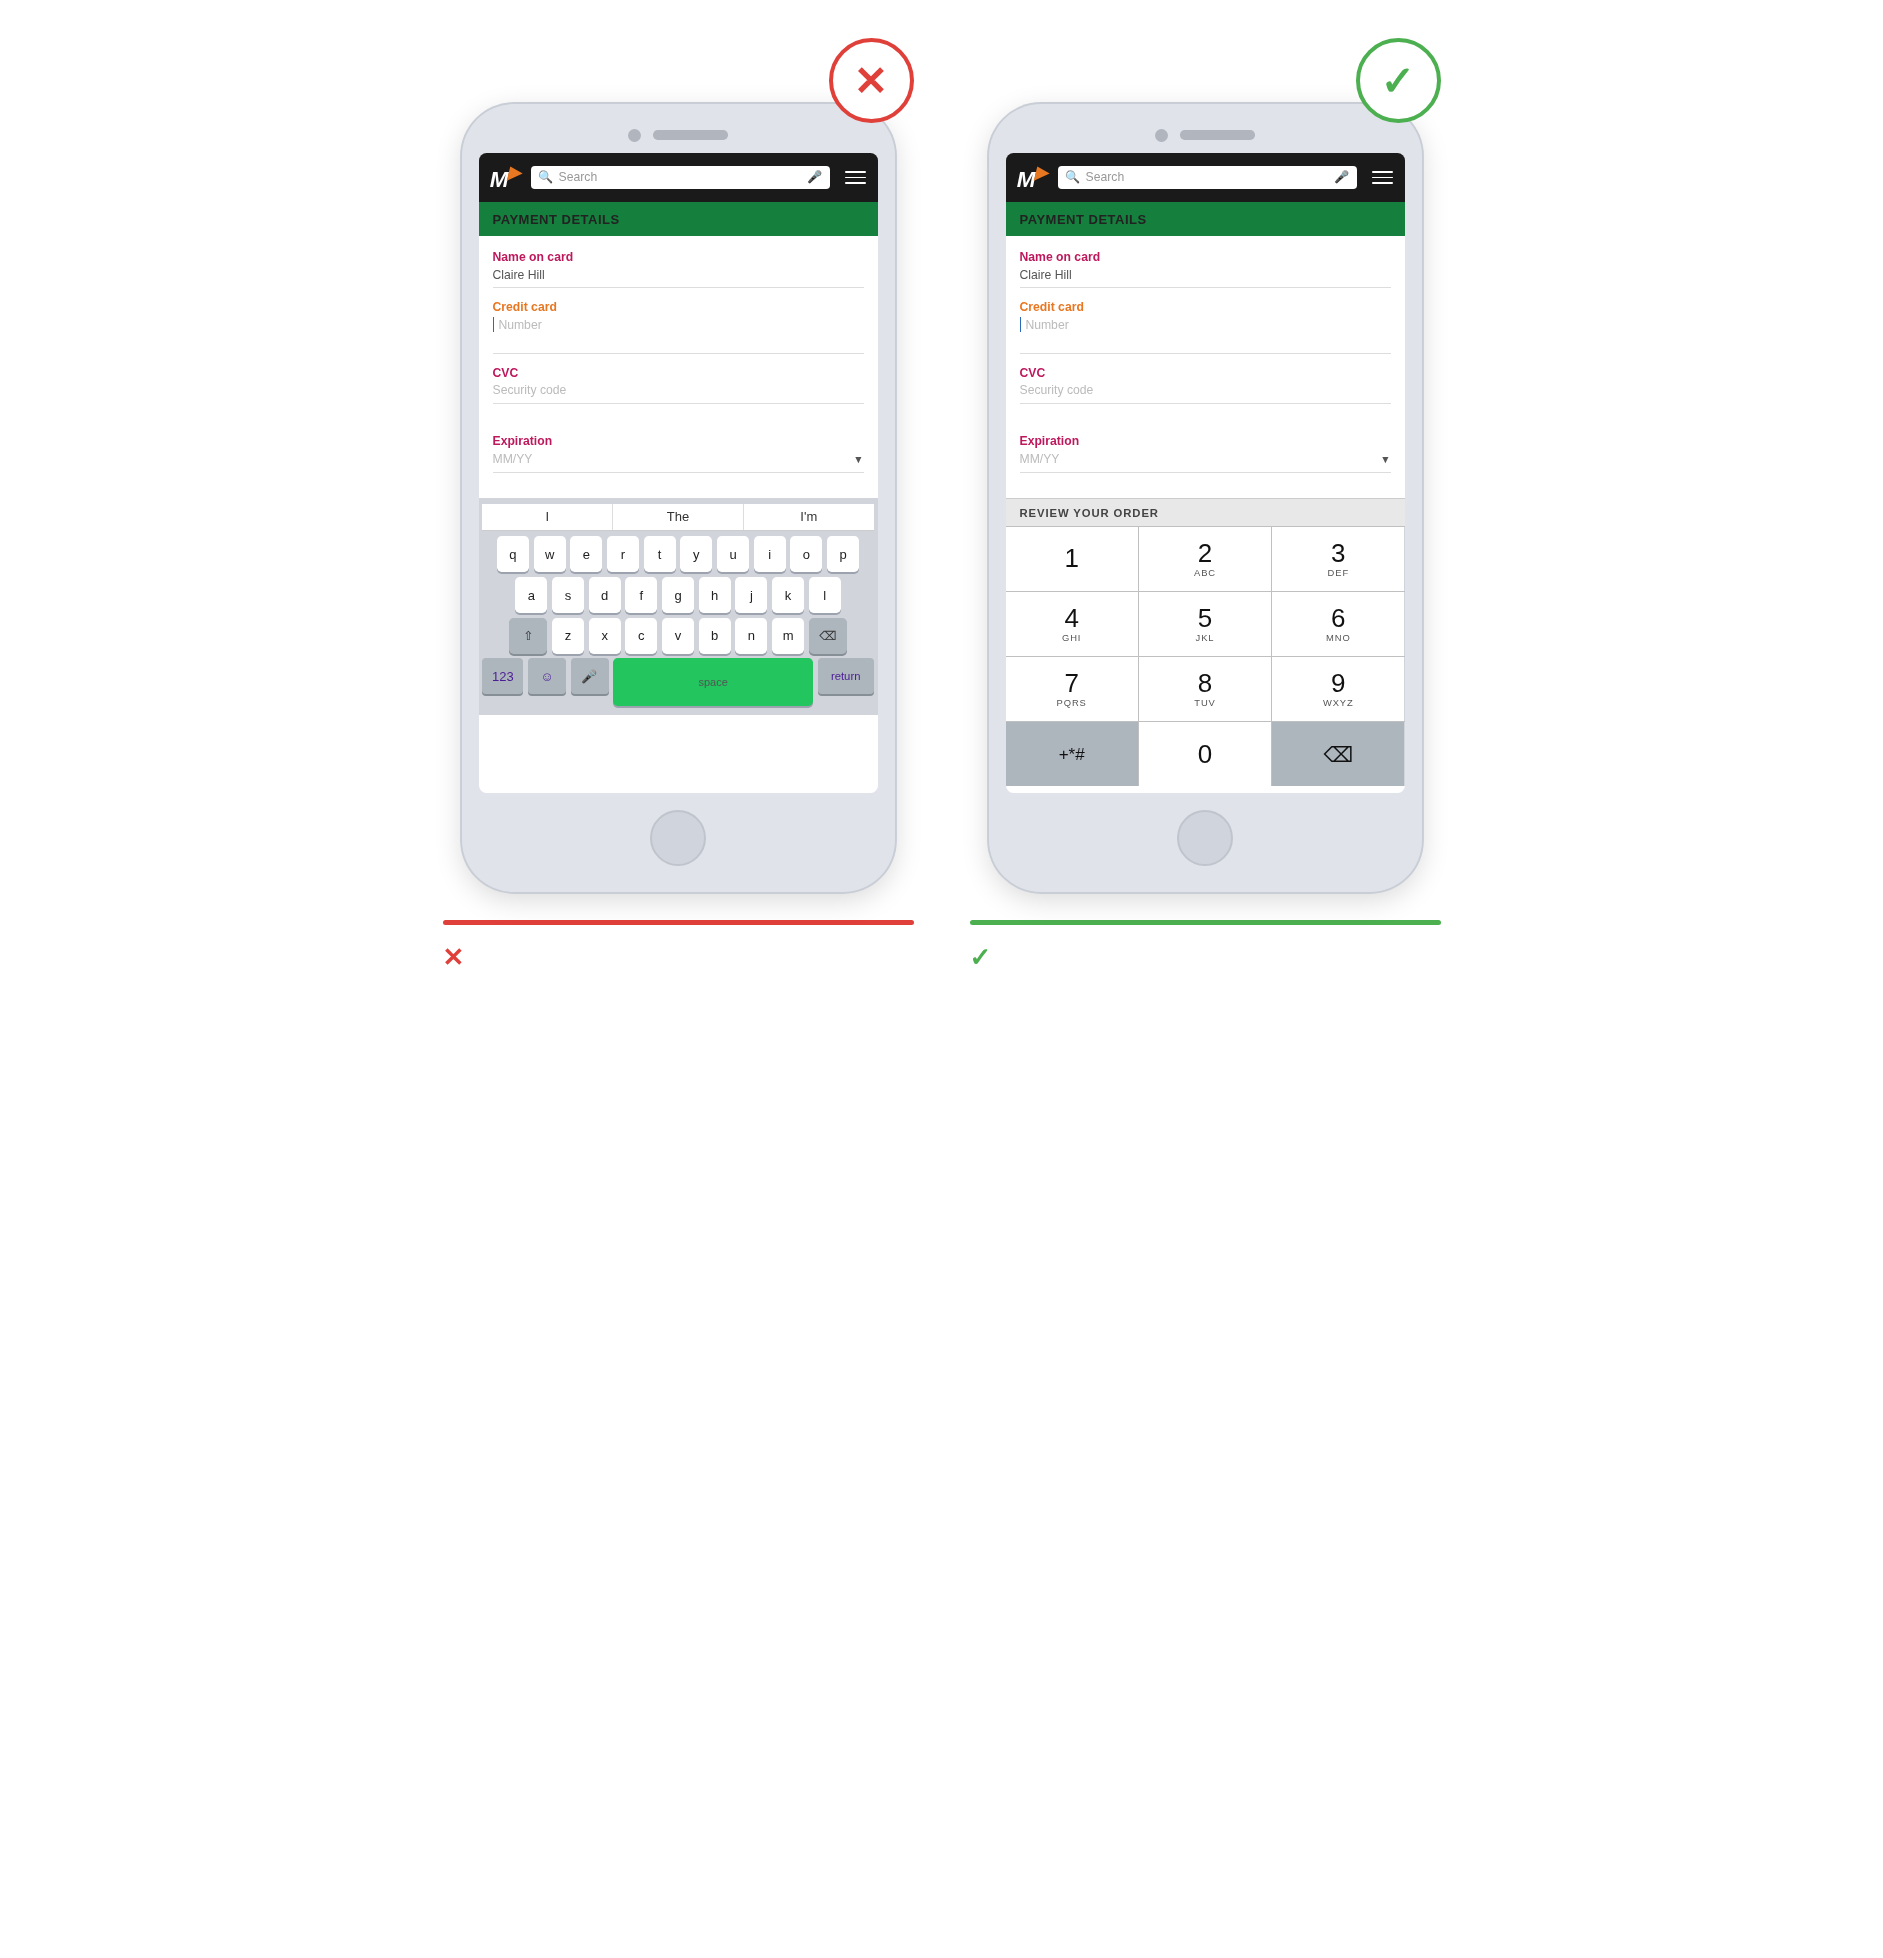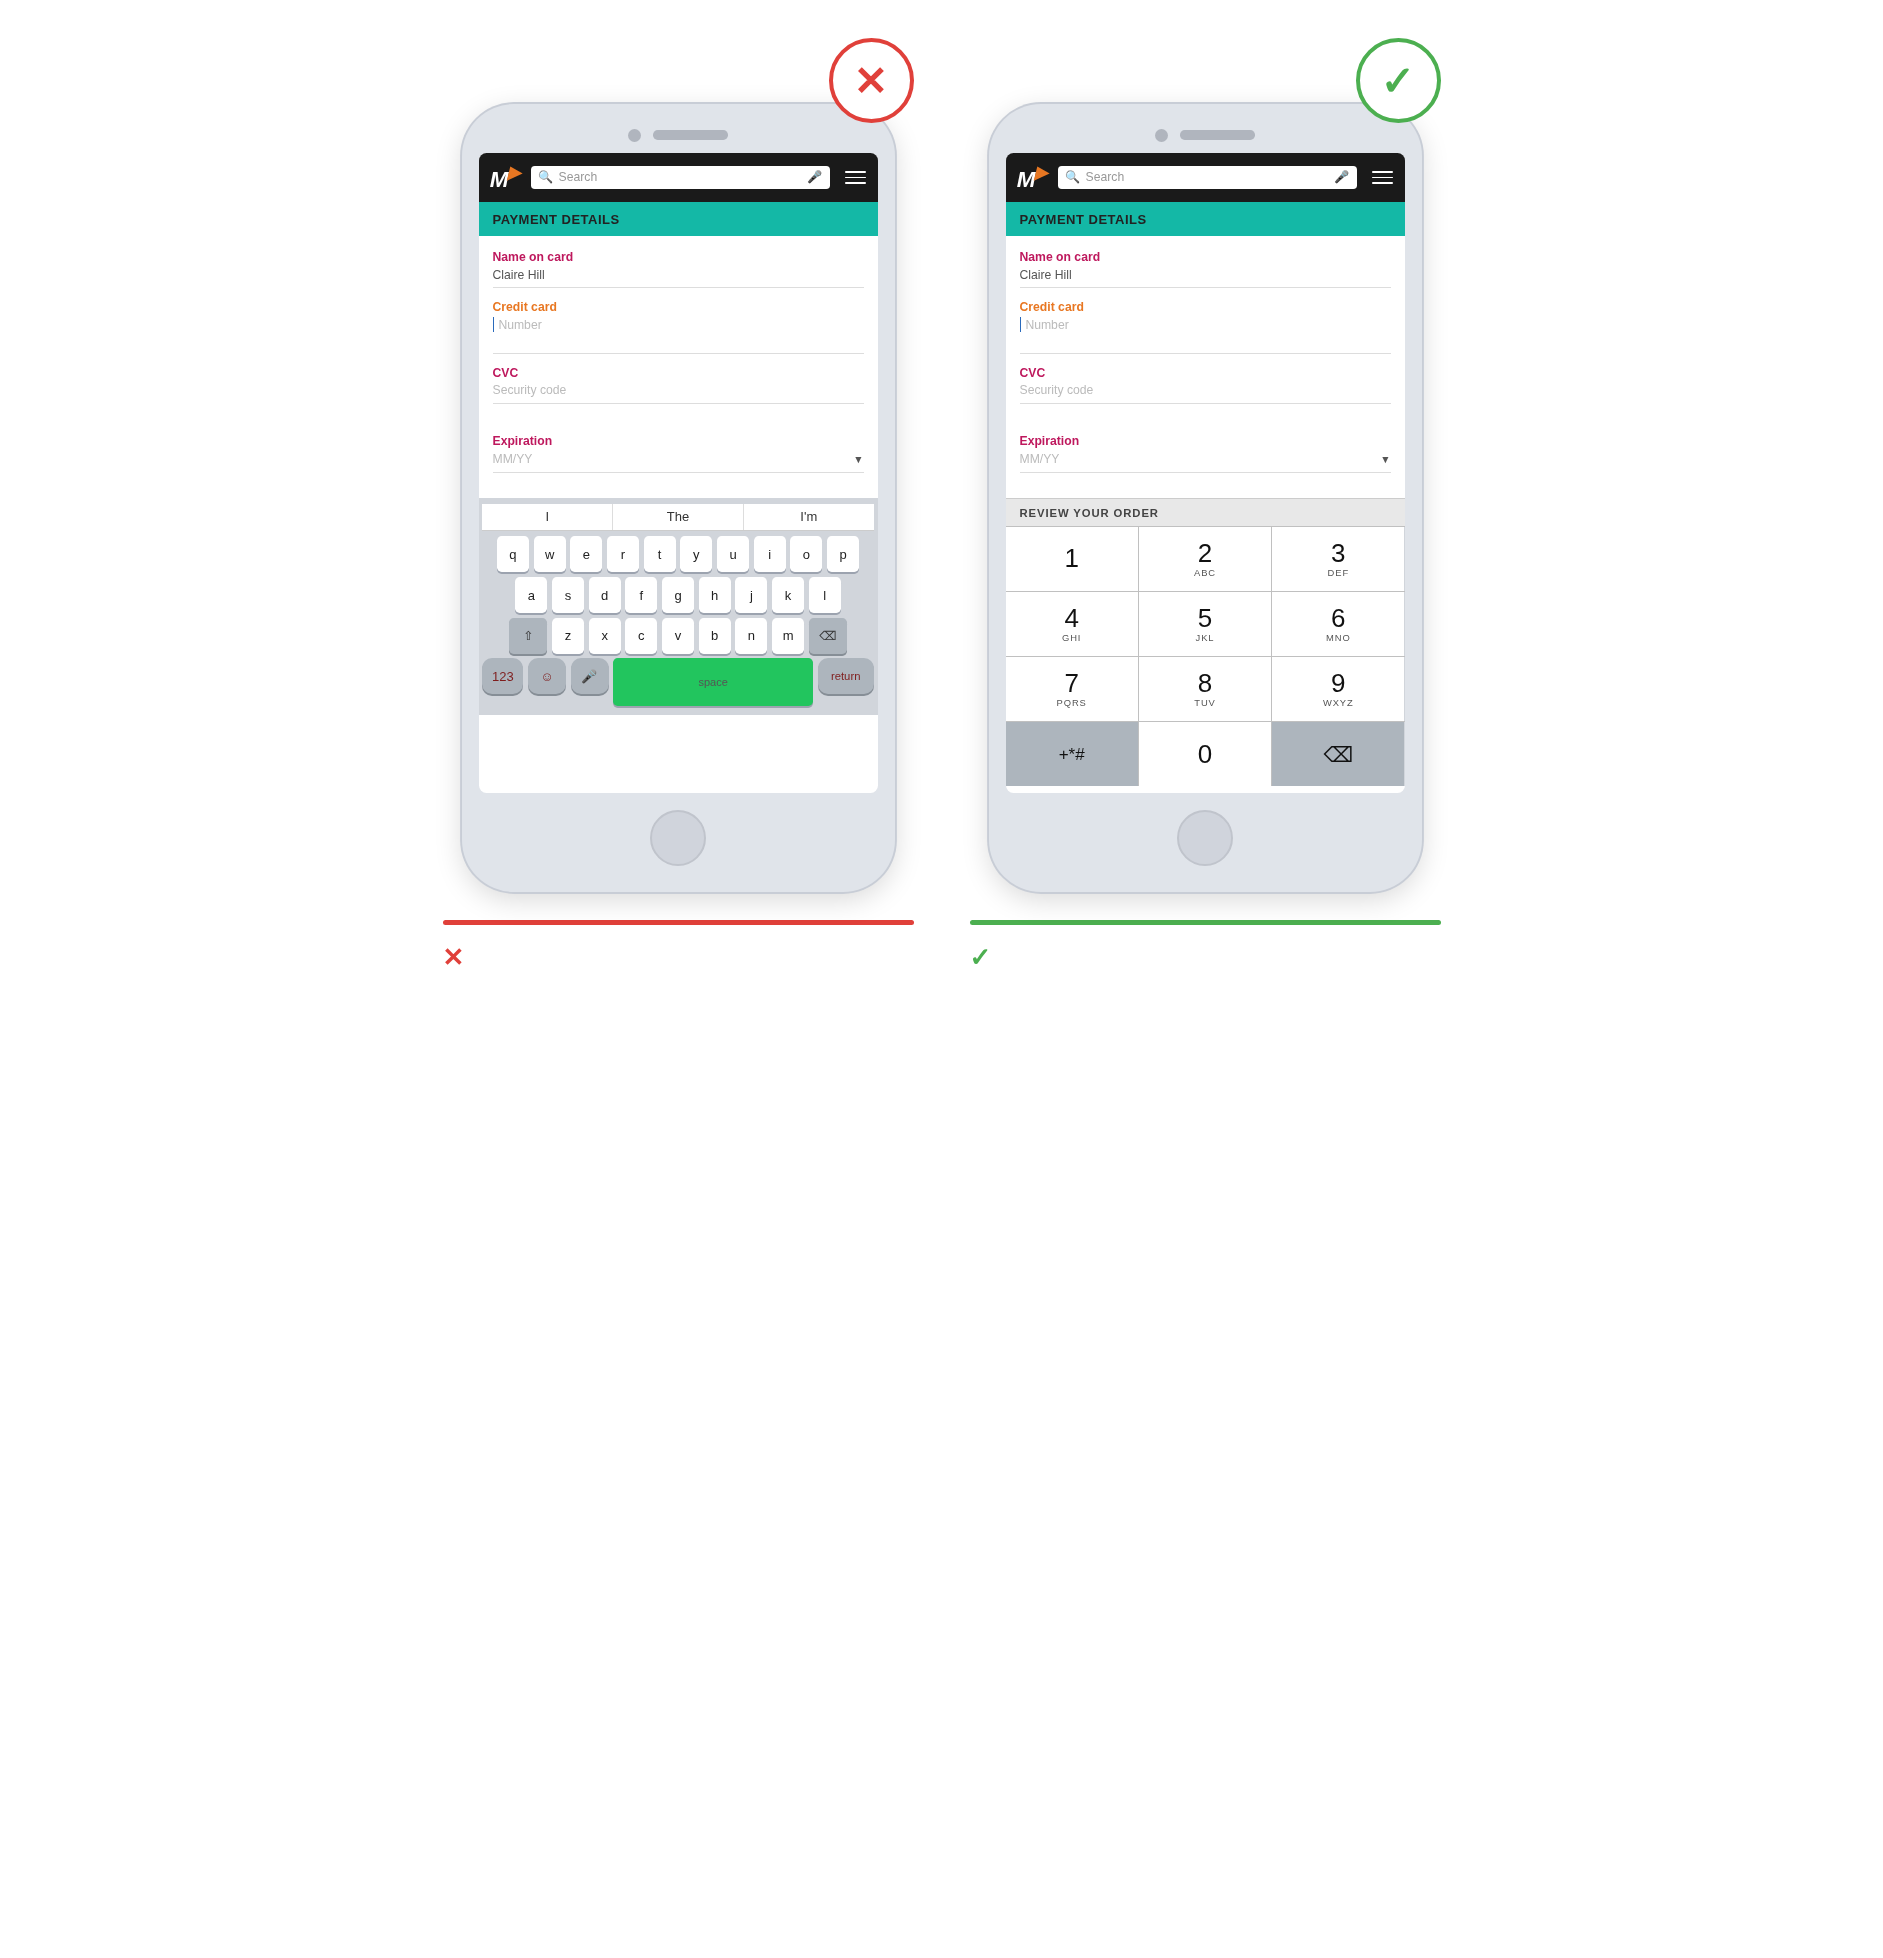--- a/index.html
+++ b/index.html
@@ -132,21 +132,21 @@
     }
     .hamburger-line {
       width: 21px;
       height: 1.9px;
       background: #fff;
       border-radius: 0.9px;
     }
 
     
     .section-header {
-      background: #14b8a6;
+      background: #15803d;
       padding: 9.4px 14px;
       font-size: 13px;
       font-weight: 700;
       letter-spacing: 0.5px;
       color: #222;
     }
 
     
     .form-area {
       padding: 14px 14px;
@@ -256,22 +256,22 @@
       min-width: 38px;
       height: 36px;
       display: flex;
       align-items: center;
       justify-content: center;
       font-size: 12.2px;
       cursor: pointer;
     }
     .key-btn-wide {
       background: #adb5bd;
-      color: #7f1d1d;
-      border-radius: 10px;
+      color: #4c1d95;
+      border-radius: 4px;
       box-shadow: 0 1.9px 0 #868e96;
       flex: 1;
       height: 36px;
       display: flex;
       align-items: center;
       justify-content: center;
       font-size: 13px;
       cursor: pointer;
     }
     .key-space {

